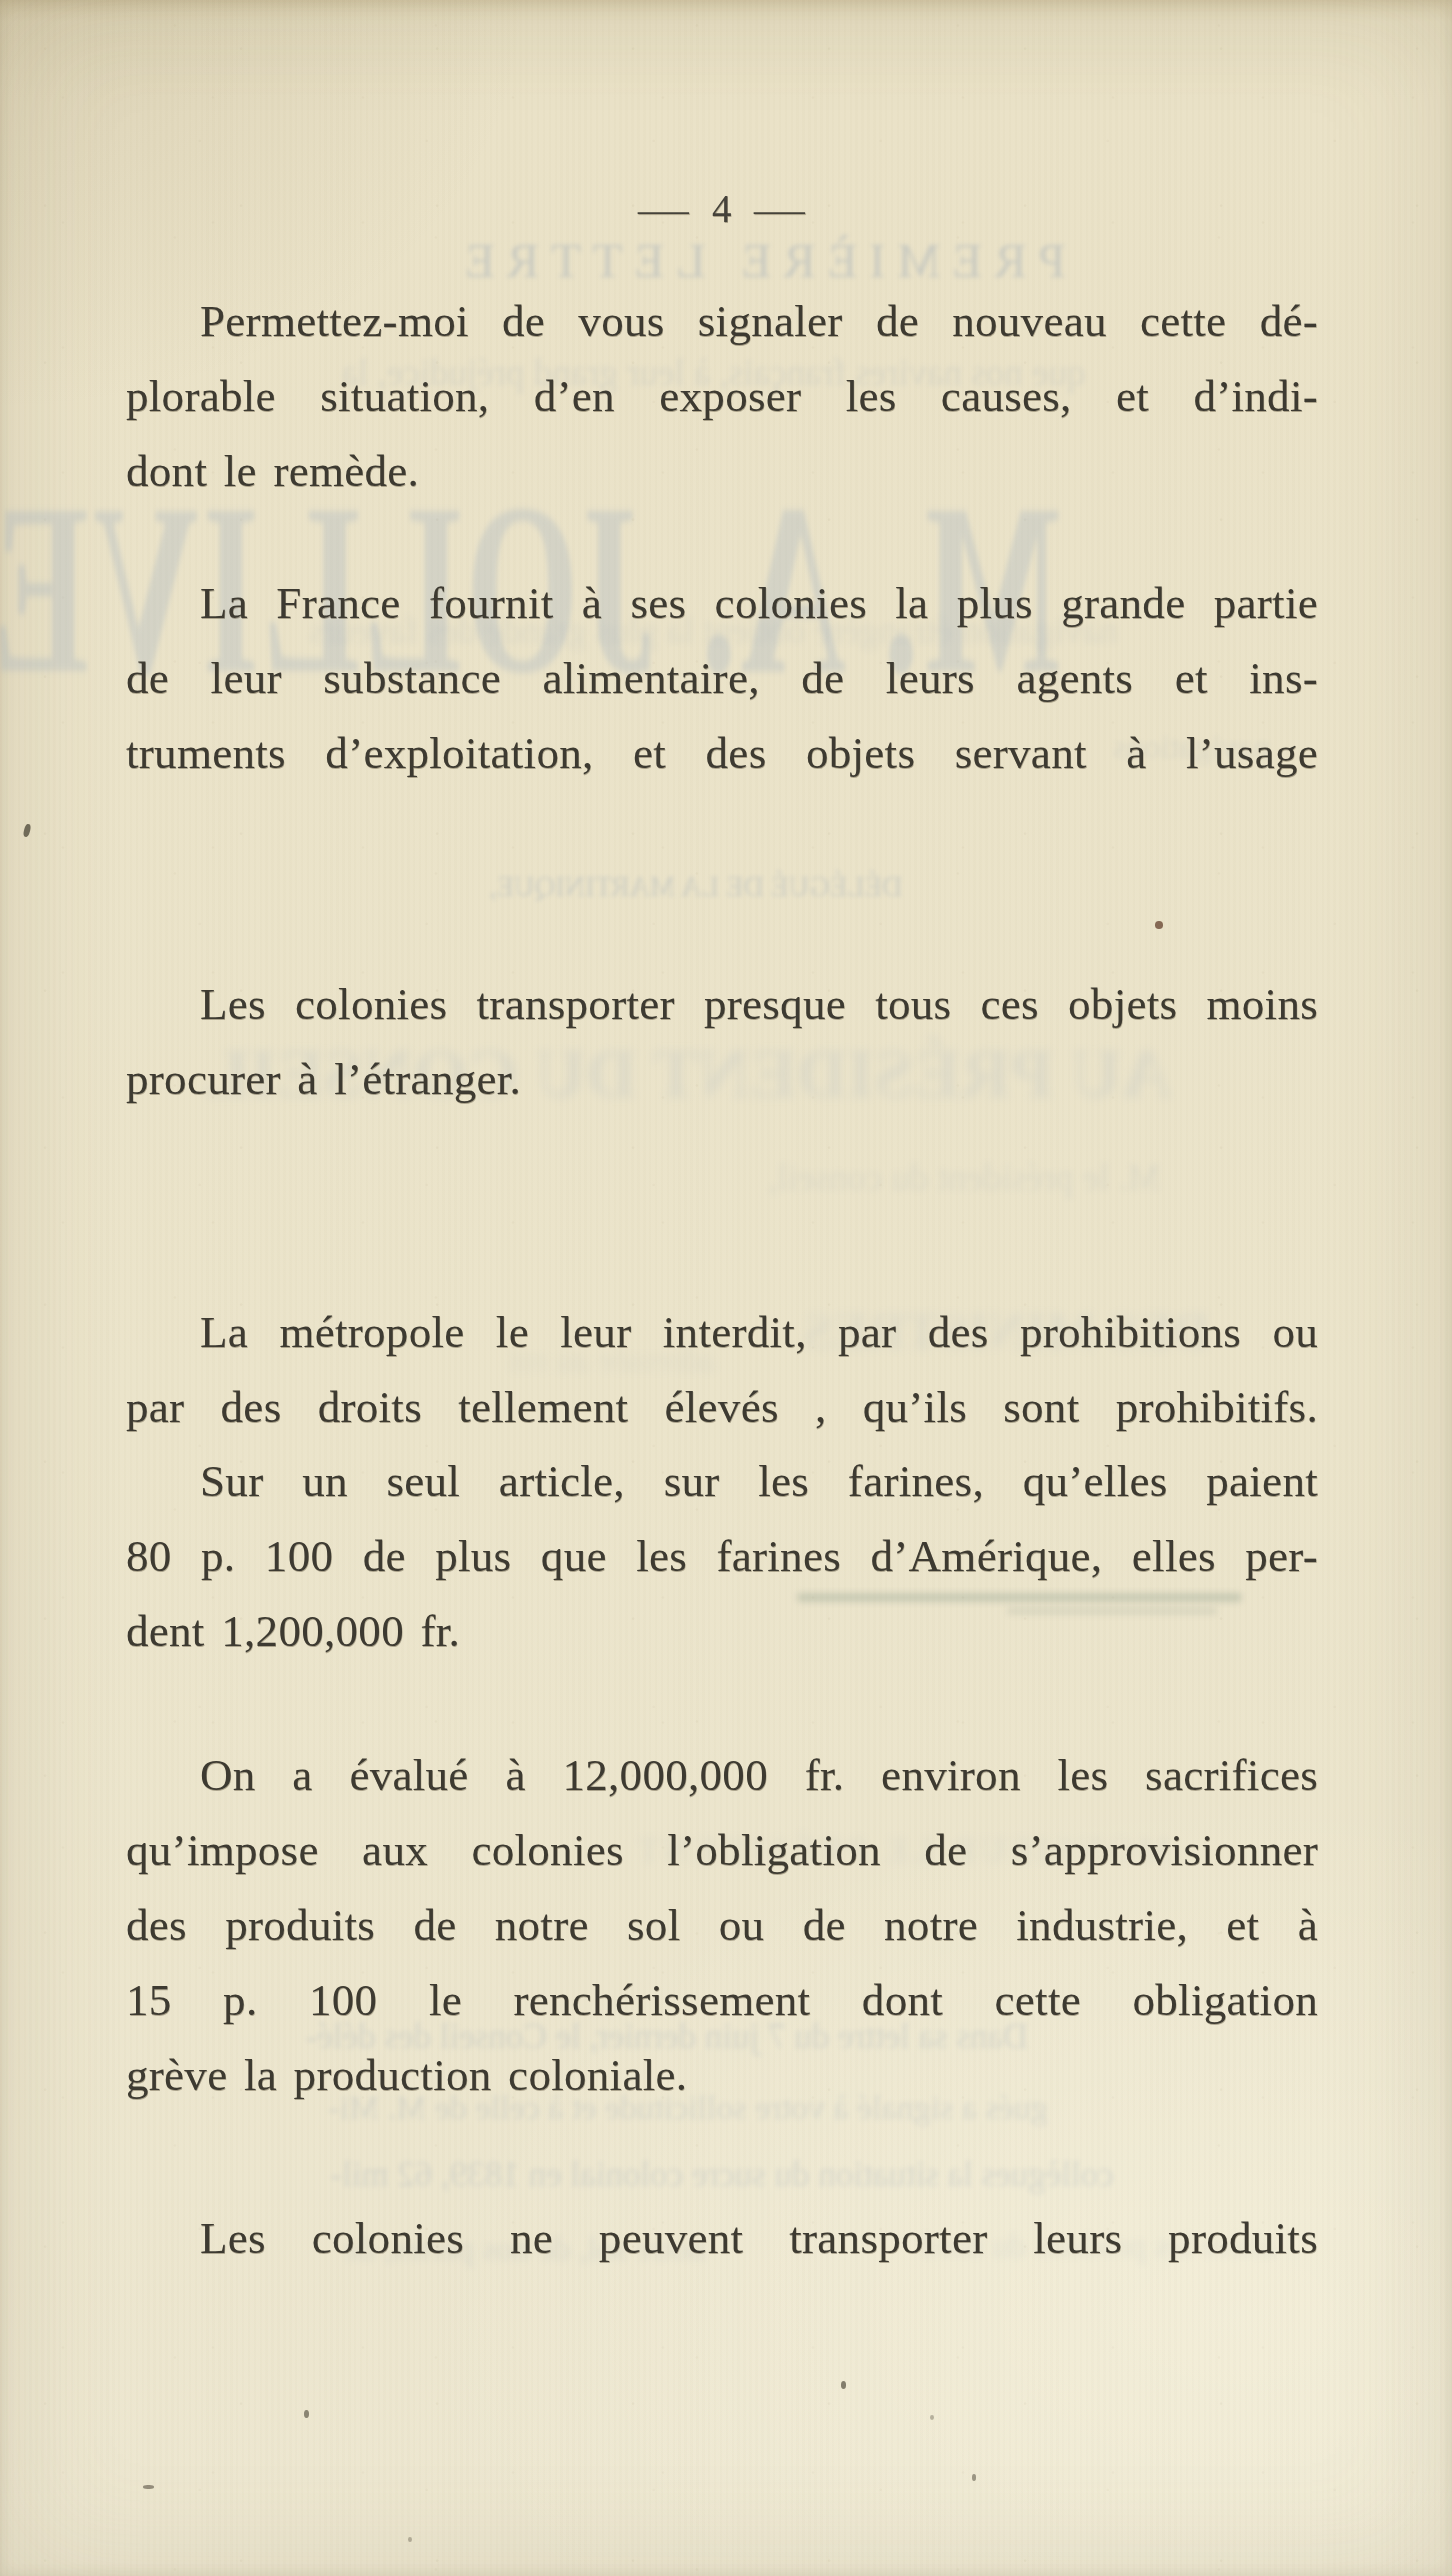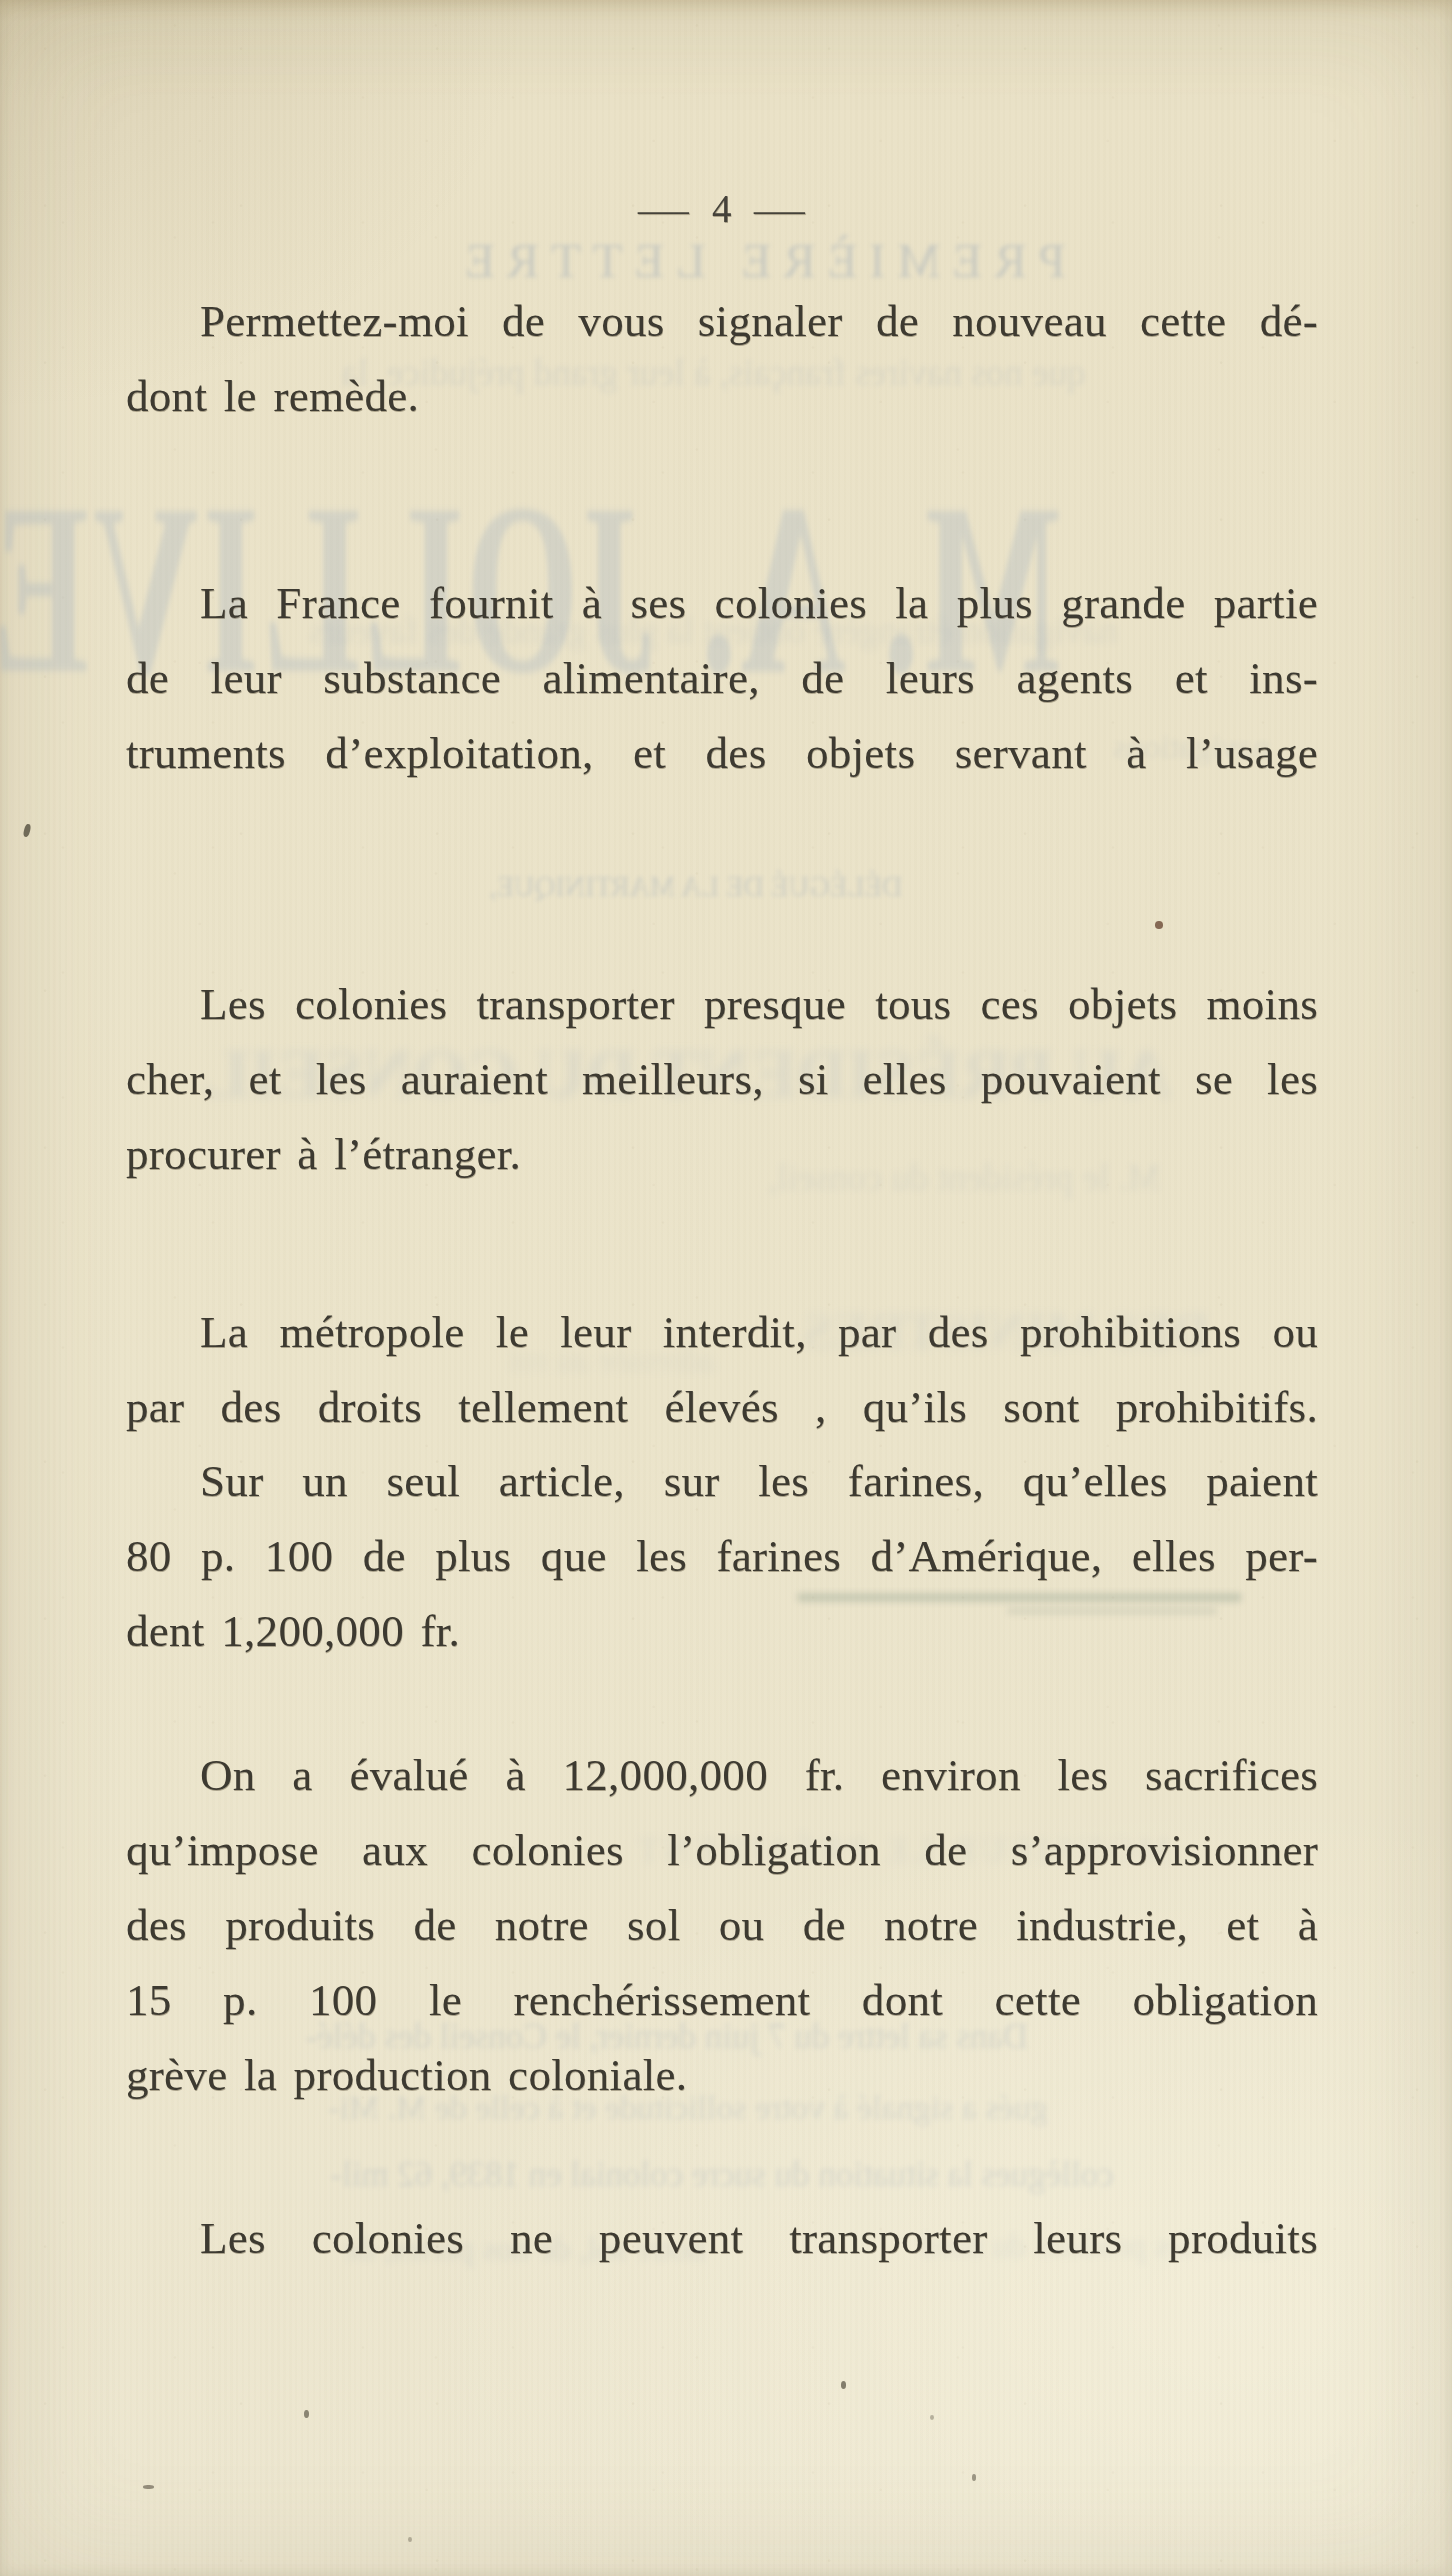--- a/index.html
+++ b/index.html
@@ -71,32 +71,32 @@
   <div class="bleed" style="top:2155px;left:126px;width:1192px;font-size:35px;opacity:.24;">collègues la situation du sucre colonial en 1839, 62 mil-</div>
   <div class="bleed" style="top:2230px;left:126px;width:797px;font-size:34px;opacity:.17;filter:blur(3px);">notre sol, de nos pertes, de</div>
   <div class="bleed" style="top:2227px;left:889px;width:420px;font-size:34px;opacity:.13;filter:blur(3.8px);">altère les produits du nord</div>
 
   <div class="pagenum ink">
     <span class="dash">—</span><span class="num">4</span><span class="dash">—</span>
   </div>
 
   <div class="para ink" style="top:284px;">
     <span class="line j indent">Permettez-moi de vous signaler de nouveau cette dé-</span>
+    <span class="line j">plorable situation, d’en exposer les causes, et d’indi-</span>
     <span class="line end">dont le remède.</span>
   </div>
 
   <div class="para ink" style="top:566px;">
     <span class="line j indent">La France fournit à ses colonies la plus grande partie</span>
     <span class="line j">de leur substance alimentaire, de leurs agents et ins-</span>
     <span class="line j">truments d’exploitation, et des objets servant à l’usage</span>
   </div>
 
   <div class="para ink" style="top:967px;">
     <span class="line j indent">Les colonies transporter presque tous ces objets moins</span>
-    <span class="line j">cher, et les auraient meilleurs, si elles pouvaient se les</span>
     <span class="line end">procurer à l’étranger.</span>
   </div>
 
   <div class="para ink" style="top:1295px;">
     <span class="line j indent">La métropole le leur interdit, par des prohibitions ou</span>
     <span class="line j">par des droits tellement élevés , qu’ils sont prohibitifs.</span>
   </div>
 
   <div class="para ink" style="top:1444px;">
     <span class="line j indent">Sur un seul article, sur les farines, qu’elles paient</span>

